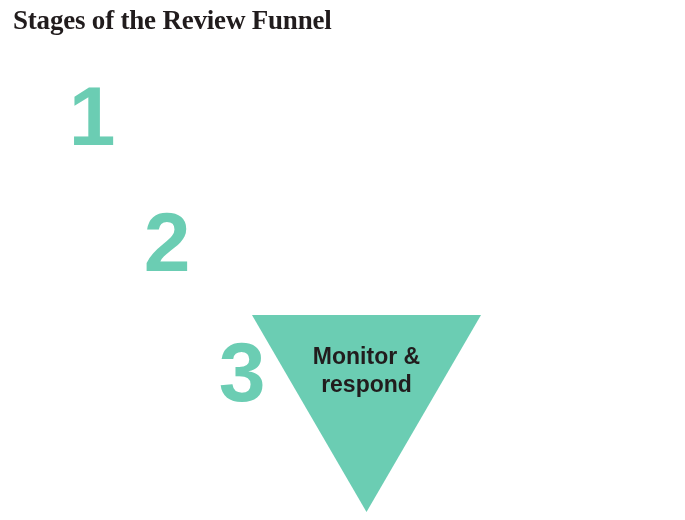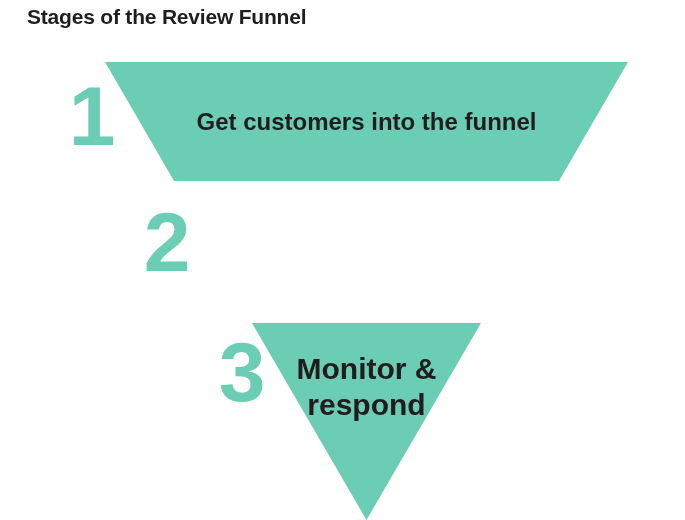--- a/index.html
+++ b/index.html
@@ -14,25 +14,26 @@
     overflow:hidden;
     position:relative;
   }
   .canvas{
     position:relative;
     width:685px;height:520px;
     background:#ffffff;
   }
   .page-title{
     position:absolute;
-    left:27px;top:5px;
-    font-size:21px;
+    left:13px;top:5px;
+    font-size:27px;
     font-weight:bold;
     color:var(--ink);
     letter-spacing:-0.2px;
+    font-family:Liberation Serif, serif;
   }
   .stage{
     position:absolute;
     background:var(--teal);
     display:flex;
     align-items:center;
     justify-content:center;
     text-align:center;
     color:var(--ink);
     font-weight:bold;
@@ -45,25 +46,24 @@
   }
   .stage2{
     left:179px;top:190px;width:375px;height:116px;
     clip-path:polygon(0 0,100% 0,82% 100%,18% 100%);
     font-size:24px;
     line-height:1.2;
   }
   .stage3{
     left:252px;top:315px;width:229px;height:197px;
     clip-path:polygon(0 0,100% 0,50% 100%);
-    font-size:30px;
+    font-size:23px;
     line-height:1.2;
     align-items:flex-start;
     padding-top:28px;
-    margin-top:8px;
   }
   .stage-num{
     position:absolute;
     width:64px;
     text-align:center;
     color:var(--teal);
     font-weight:bold;
     font-size:84px;
     line-height:1;
   }
@@ -72,23 +72,20 @@
   .num3{left:210px;top:330px;}
 </style>
 </head>
 <body>
 
 <div class="canvas">
 
   <div class="page-title">Stages of the Review Funnel</div>
 
   <div class="stage-num num1">1</div>
-  <div class="stage stage1">
-    <span>Get customers into the funnel</span>
-  </div>
 
   <div class="stage-num num2">2</div>
 
   <div class="stage-num num3">3</div>
   <div class="stage stage3">
     <span>Monitor &amp;
 respond</span>
   </div>
 
 </div>

